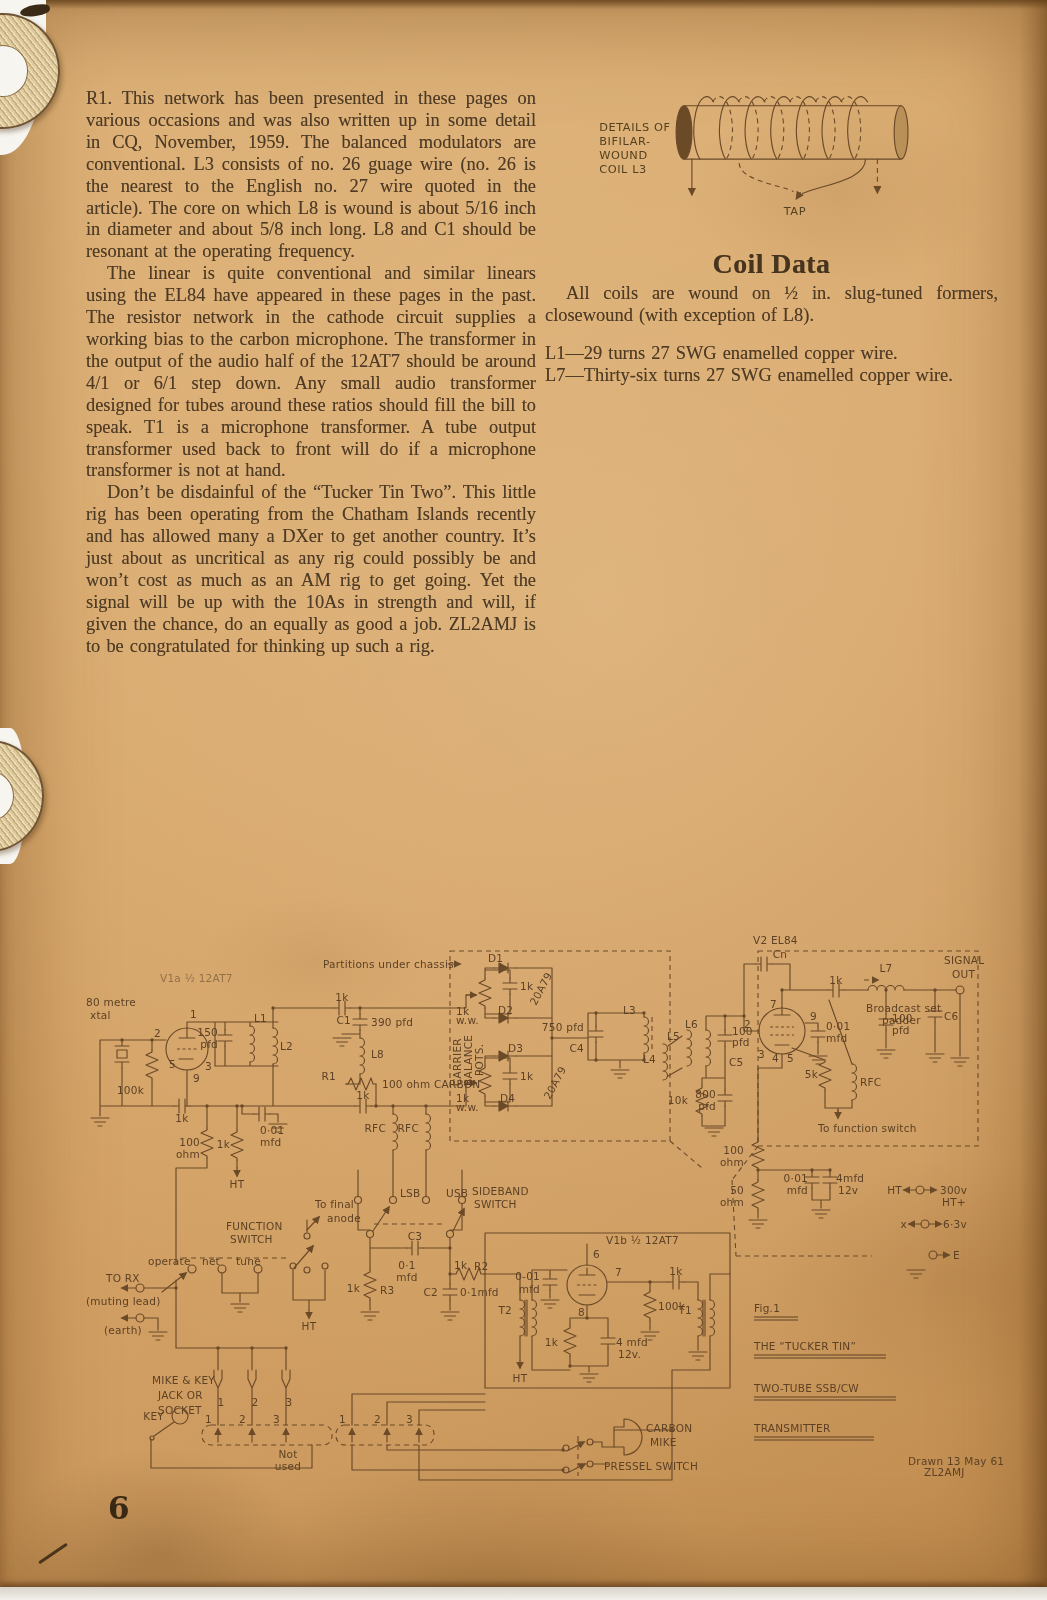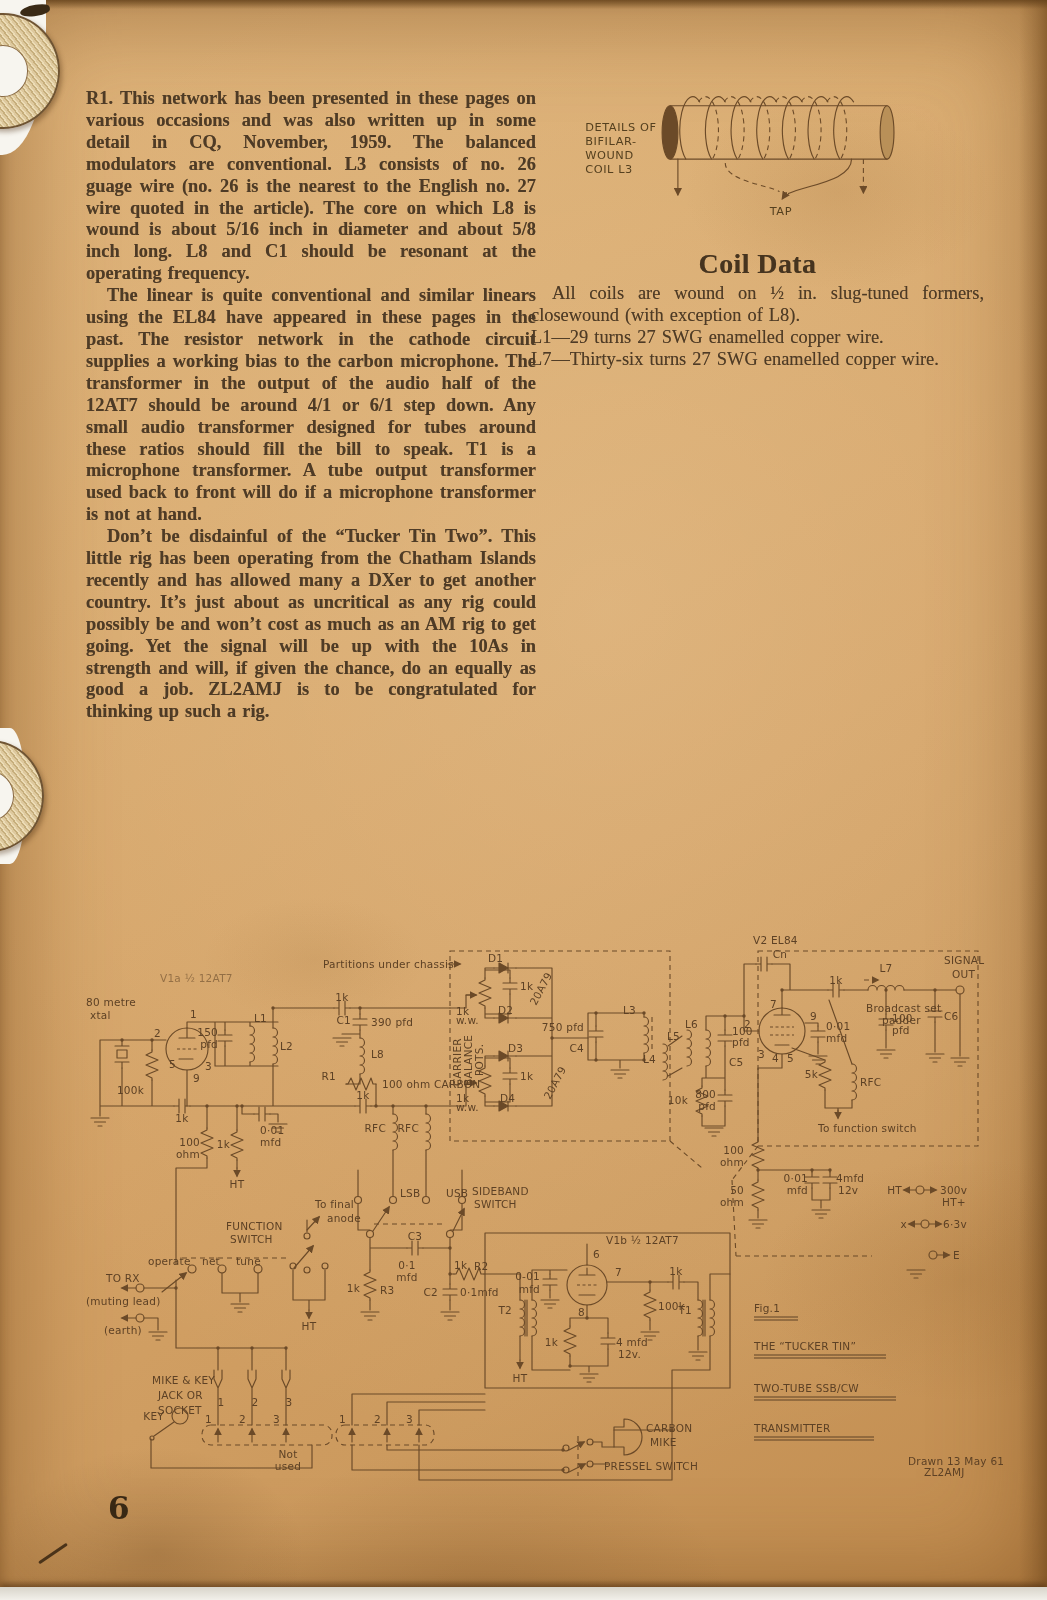--- a/index.html
+++ b/index.html
@@ -29,29 +29,29 @@
   .tab::after{content:"";position:absolute;inset:27%;border-radius:50%;background:#f7f5ef;
      border:1px solid #8a6b45;}
   .t1{left:-54px;top:13px;width:110px;height:112px;}
   .t2{left:-64px;top:740px;width:104px;height:108px;}
   .inkblob{position:absolute;left:20px;top:5px;width:30px;height:11px;background:#3a2a16;
      border-radius:60% 40% 50% 50%;transform:rotate(-8deg);z-index:5;}
   .scratch{position:absolute;left:36px;top:1552px;width:34px;height:3px;background:#4a3319;
      transform:rotate(-34deg);border-radius:2px;z-index:5;}
   .scanedge{position:absolute;left:0;right:0;bottom:0;height:13px;z-index:6;
      background:linear-gradient(#d8d4ca,#f2f0ea);box-shadow:0 -3px 6px rgba(60,30,5,.5);}
-  .colL{position:absolute;left:86px;top:88px;width:450px;z-index:2;font-weight:bold;}
-  .colR{position:absolute;left:531px;top:90px;width:453px;z-index:2;}
+  .colL{position:absolute;left:86px;top:88px;width:450px;z-index:2;}
+  .colR{position:absolute;left:545px;top:90px;width:453px;z-index:2;}
   .colL p,.colR p{margin:0;font-size:18.4px;line-height:21.9px;text-align:justify;
      color:#4e3b26;word-spacing:1.5px;text-shadow:0 0 .5px rgba(88,66,38,.55);}
   .colL p.ind,.colR p.ind{text-indent:21px;}
   .coilfig{display:block;margin-left:48px;width:405px;height:148px;}
   h3.cd{margin:10px 0 3px;text-align:center;font-size:28px;color:#46341f;
      letter-spacing:.4px;text-shadow:0 0 .5px rgba(88,66,38,.55);}
-  #coil-list{margin-top:0;}
+  #coil-list{margin-top:16px;}
   .ci{font-size:18.4px;line-height:21.9px;text-align:justify;color:#4e3b26;word-spacing:1.5px;
      padding-left:50px;text-indent:-50px;text-shadow:0 0 .5px rgba(88,66,38,.55);}
   .pageno{position:absolute;left:108px;top:1490px;font-family:"DejaVu Serif",serif;
      font-weight:bold;font-size:31px;color:#382814;z-index:6;}
   svg{overflow:visible;}
   .schem{position:absolute;left:30px;top:918px;width:1010px;height:600px;z-index:2;}
   .w{stroke:#6b4a28;fill:none;stroke-width:1.15;stroke-linecap:round;stroke-linejoin:round;}
   .dash{stroke:#6b4a28;fill:none;stroke-width:1.1;stroke-dasharray:5 4;}
   .dash2{stroke:#6b4a28;fill:none;stroke-width:1.1;stroke-dasharray:3 2.5;}
   .dot{fill:#6b4a28;stroke:none;}

